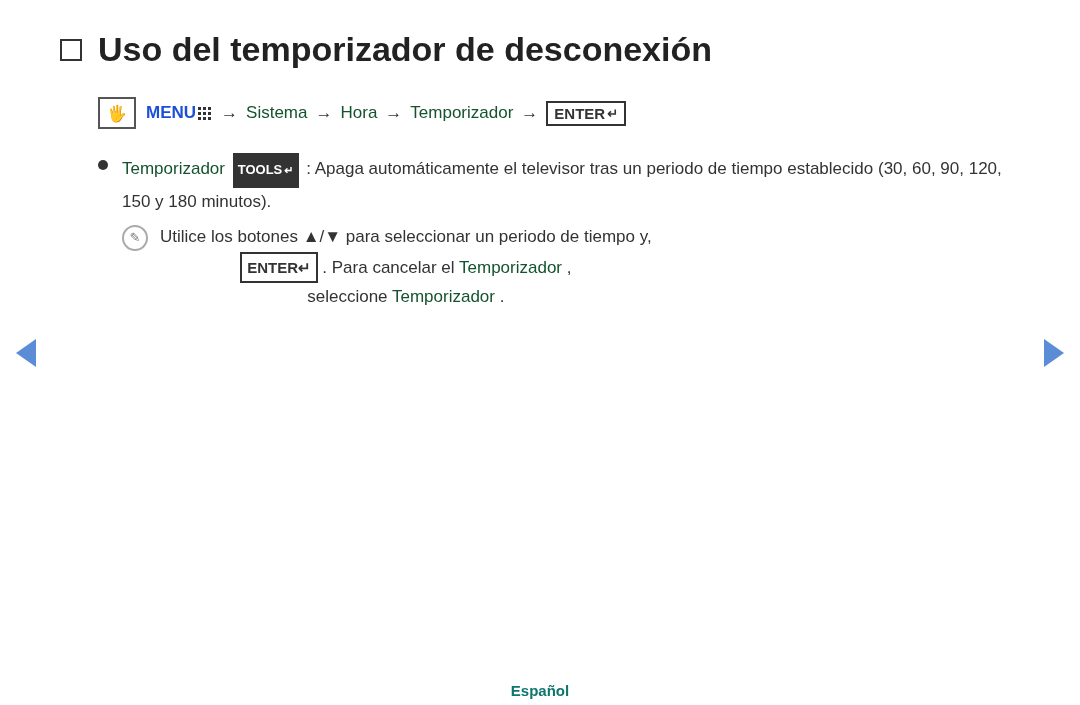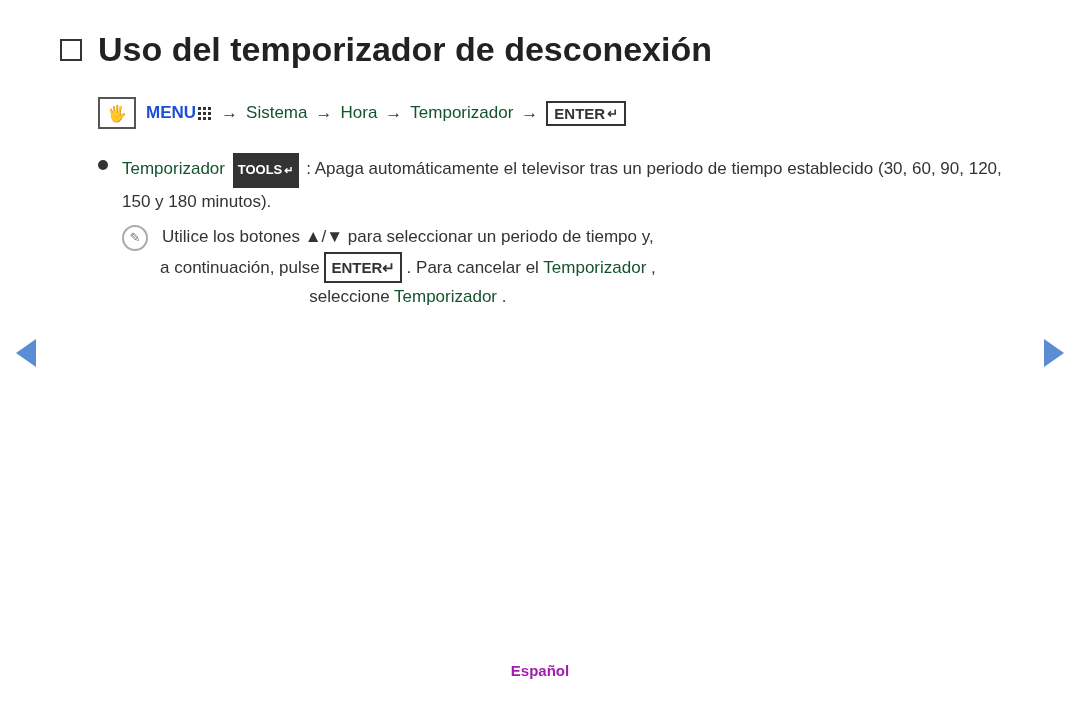--- a/index.html
+++ b/index.html
@@ -215,26 +215,26 @@
     .nav-triangle-right {
       width: 0;
       height: 0;
       border-top: 14px solid transparent;
       border-bottom: 14px solid transparent;
       border-left: 20px solid #5b8cd6;
     }
 
     .footer {
       position: absolute;
-      bottom: 26px;
+      bottom: 6px;
       width: 100%;
       text-align: center;
       font-size: 15px;
       font-weight: bold;
-      color: #a21caf;
+      color: #0f766e;
     }
   </style>
 </head>
 <body>
 
 <div class="main-content">
 
   <div class="page-title-row">
     <div class="checkbox-icon"></div>
     <span class="page-title">Uso del temporizador de desconexión</span>
@@ -282,21 +282,20 @@
       </div>
     </div>
 
     <div class="note-row">
       <div class="note-icon">
         <span>✎</span>
       </div>
       <div class="note-text">
         <span>Utilice los botones ▲/▼ para seleccionar un periodo de tiempo y,</span>
         <br>
-        <span>a continuación, pulse </span>
         <span class="enter-inline">
           <span>ENTER</span>
           <span>↵</span>
         </span>
         <span>. Para cancelar el </span>
         <span class="nav-blue">Temporizador</span>
         <span>,</span>
         <br>
         <span>seleccione </span>
         <span class="nav-blue">Temporizador</span>

